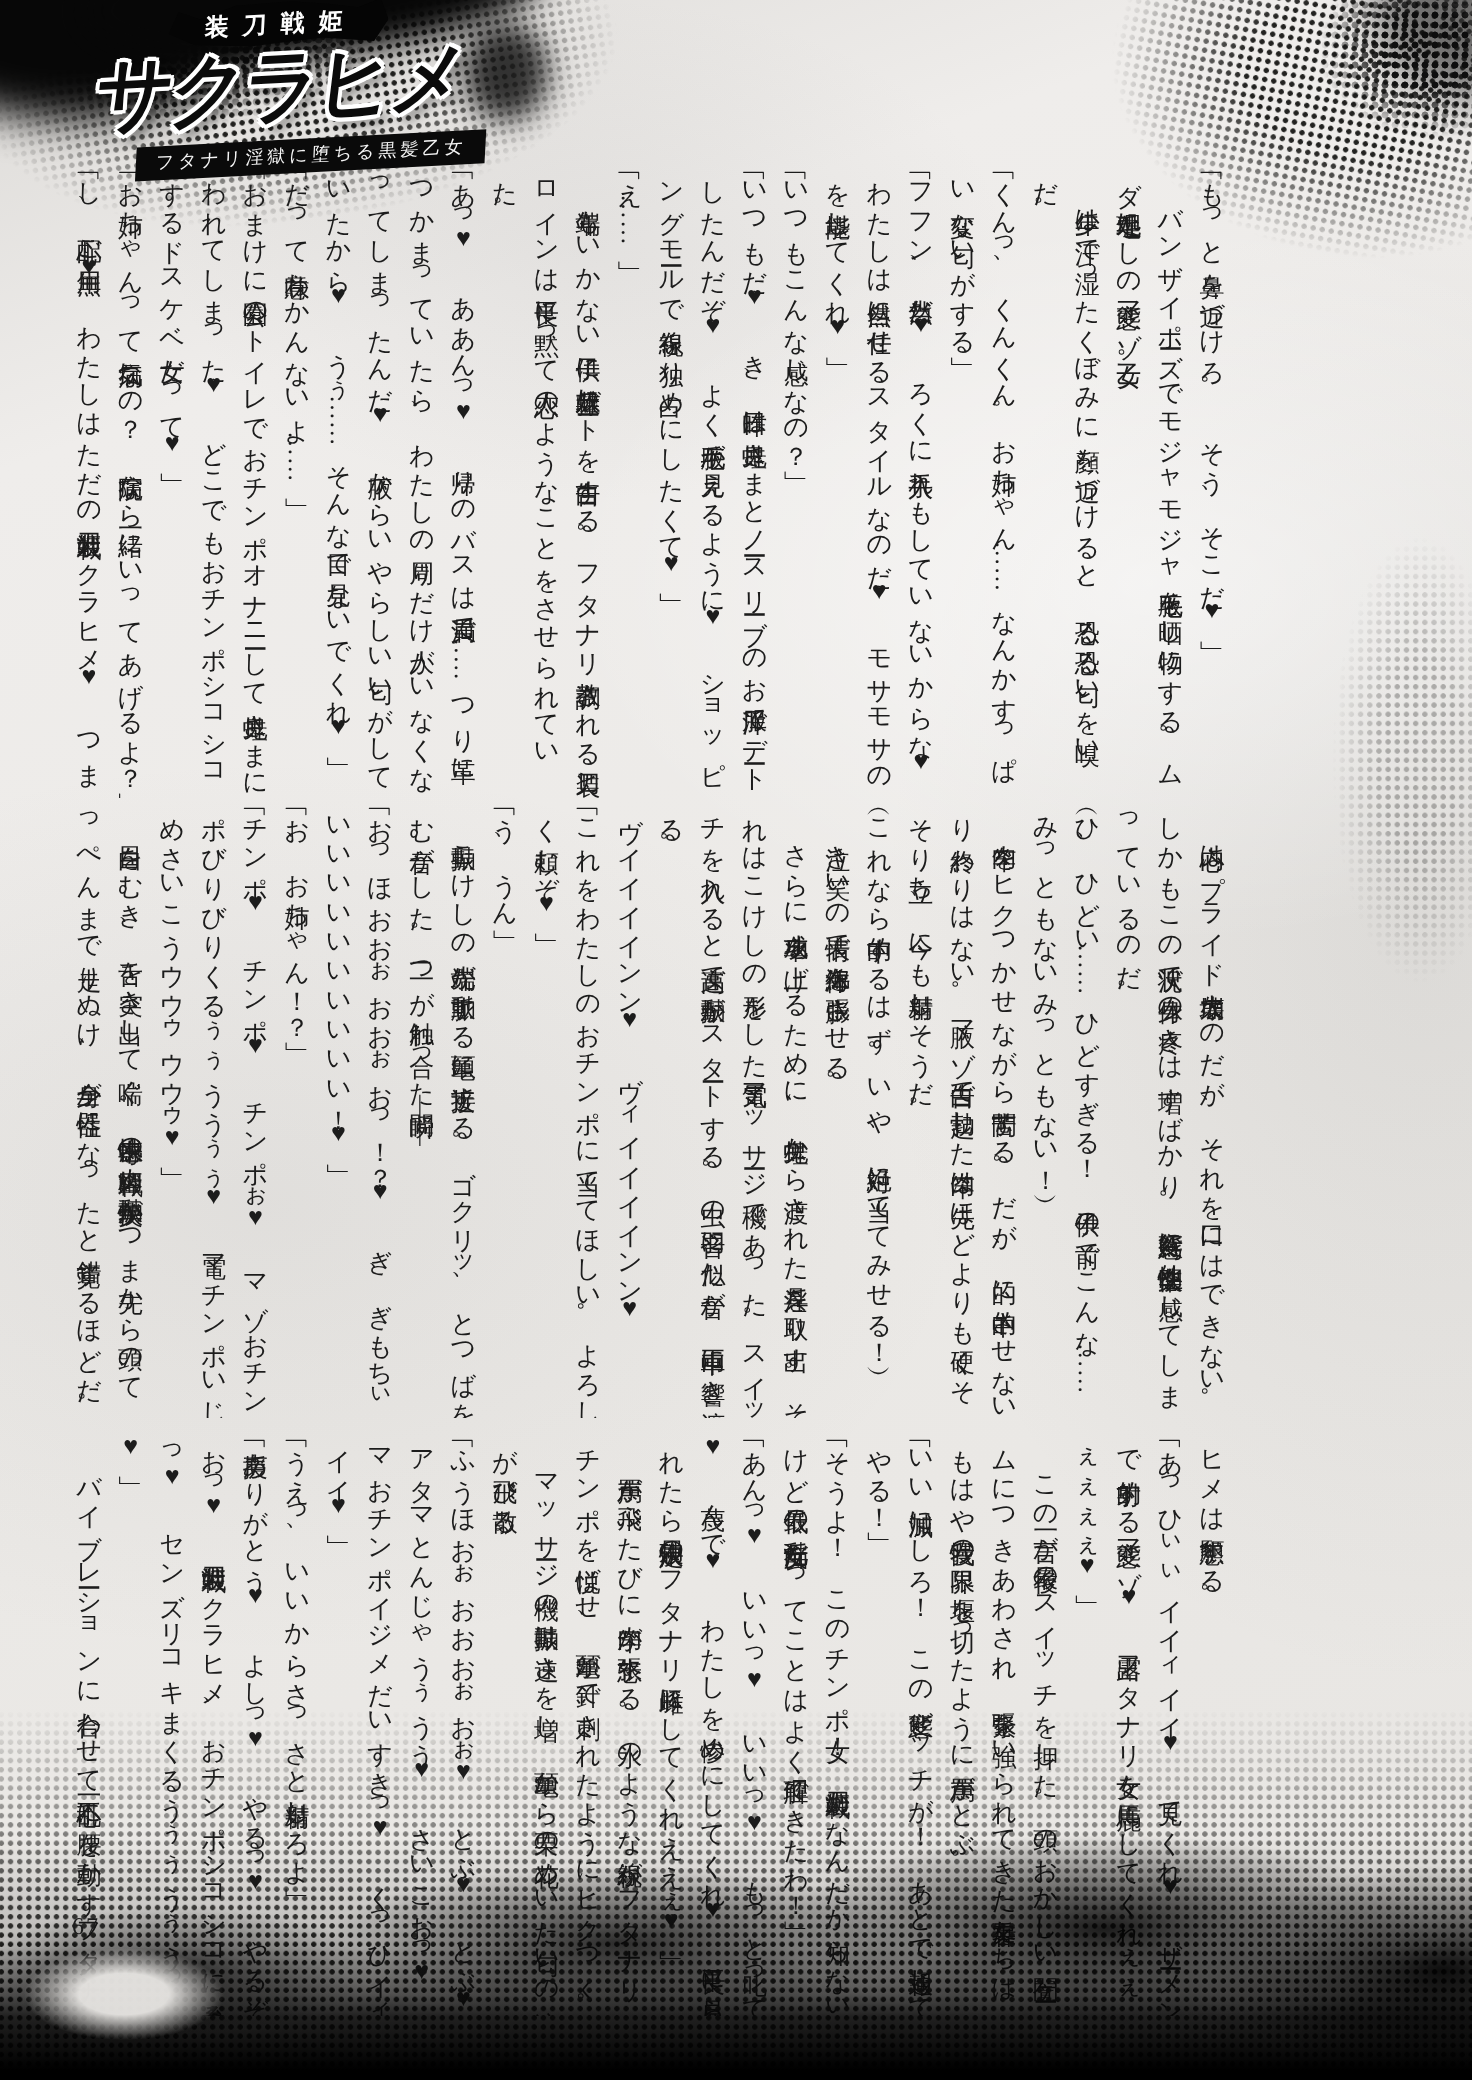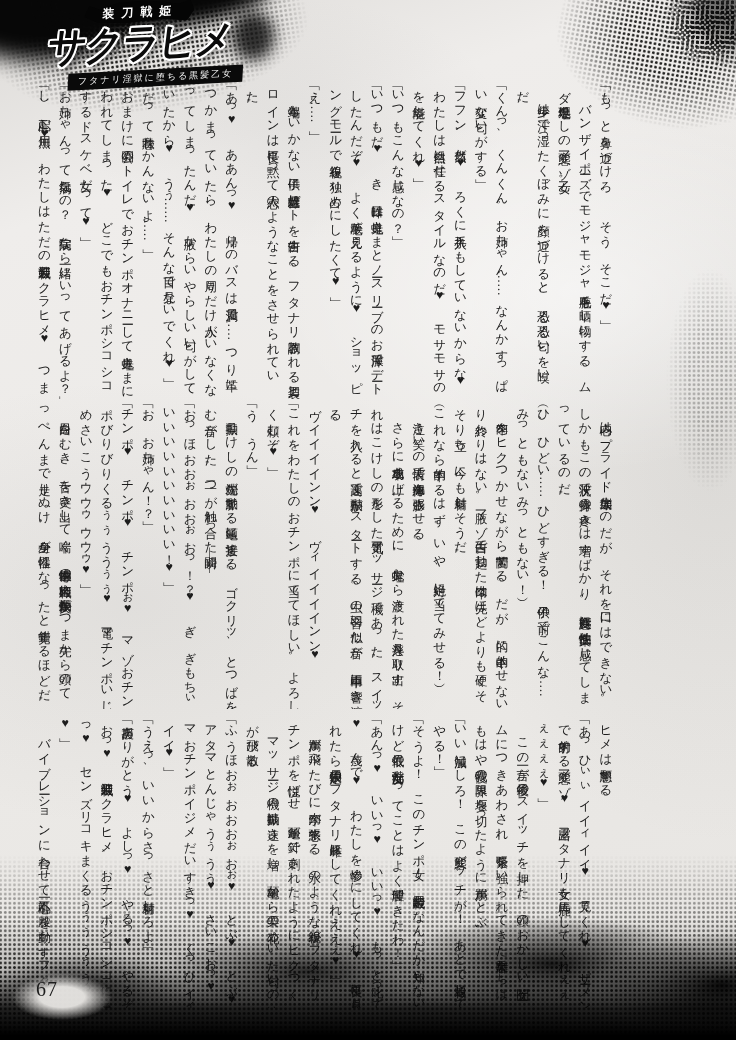--- a/index.html
+++ b/index.html
@@ -49,22 +49,22 @@
       radial-gradient(ellipse 210px 56px at 42% 44%, rgba(5,5,5,.78), transparent 70%),
       radial-gradient(ellipse 230px 68px at 75% 38%, rgba(0,0,0,.85), transparent 70%),
       radial-gradient(ellipse 170px 75px at 98% 55%, rgba(0,0,0,.9), transparent 70%),
       linear-gradient(to bottom, transparent 0%, rgba(10,10,10,.22) 45%, rgba(5,5,5,.88) 74%, #000 96%);
   }
   .light-patch {
     position:absolute; left:12px; top:974px; width:100px; height:46px; z-index:4;
     background: radial-gradient(closest-side, rgba(233,231,228,.95) 45%, rgba(233,231,228,0) 100%);
   }
   .page-number {
-    position:absolute; left:36px; top:978px; z-index:5;
-    font-size:20px; color:#1d1d1d; letter-spacing:1px;
+    position:absolute; left:36px; top:956px; z-index:5;
+    font-size:12px; color:#1d1d1d; letter-spacing:1px;
   }
   
   .logo { position:absolute; left:48px; top:0px; z-index:3; transform:rotate(-3deg); width:220px; }
   .logo-banner {
     margin-left:38px; width:fit-content; background:#050505; color:#fefefe;
     font-family:"Liberation Sans", sans-serif; font-weight:bold;
     font-size:12px; letter-spacing:7px; padding:3px 16px 2px 18px;
     transform:skewX(-6deg);
     clip-path: polygon(0 60%, 4% 12%, 14% 30%, 30% 4%, 55% 0, 72% 10%, 86% 22%, 96% 4%, 100% 52%, 94% 100%, 70% 86%, 38% 98%, 12% 88%);
   }

